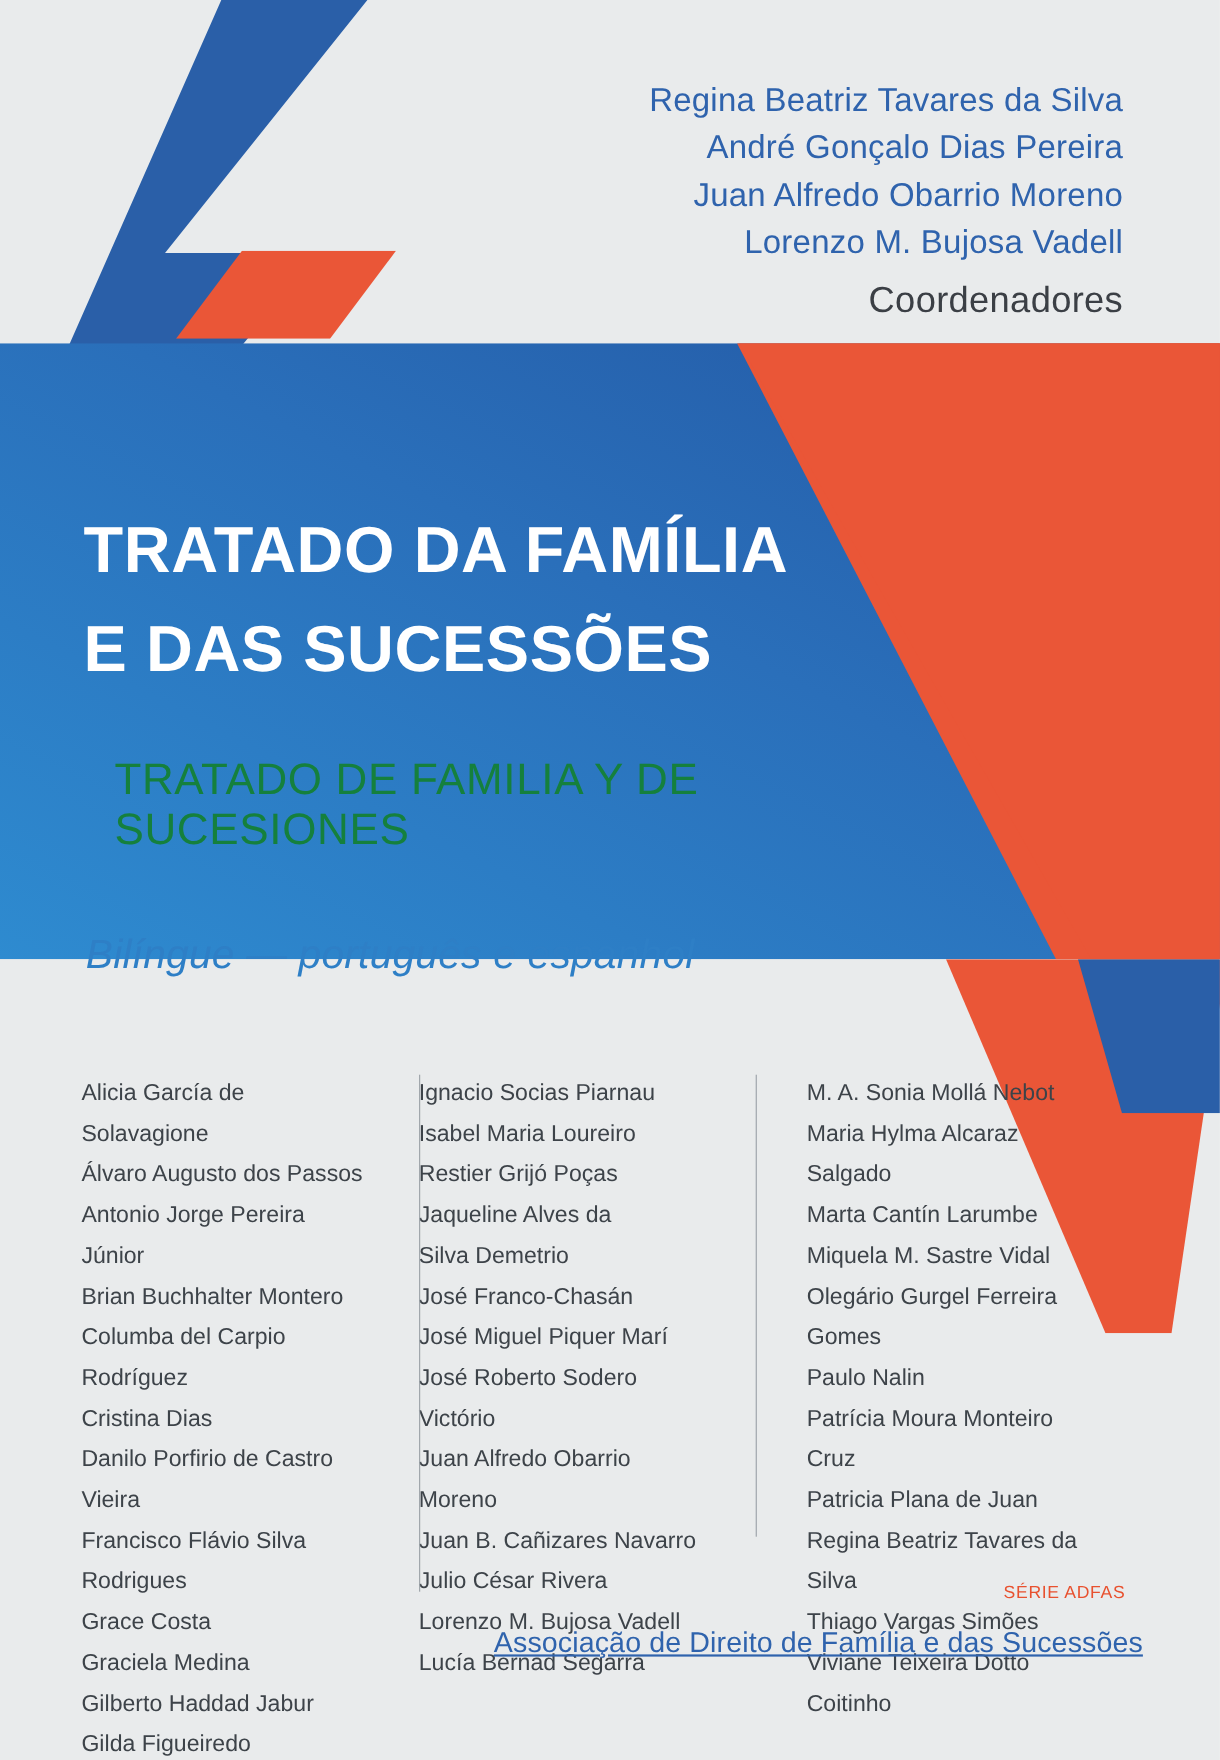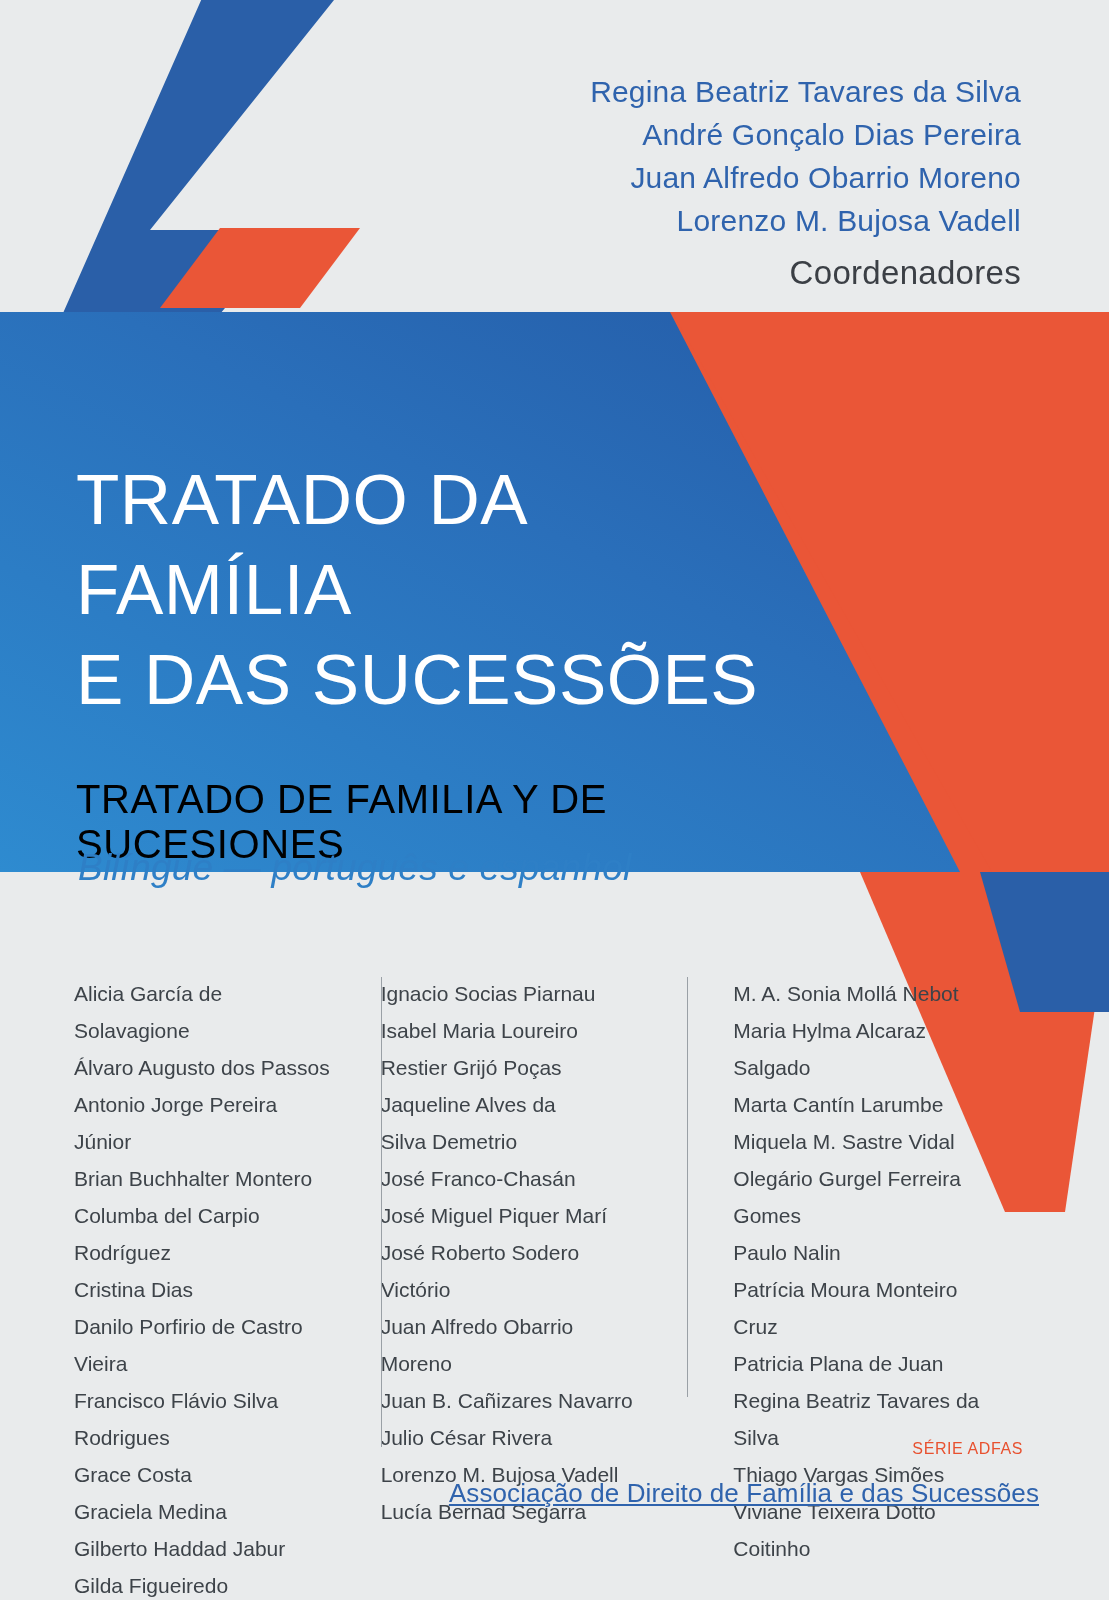--- a/index.html
+++ b/index.html
@@ -78,30 +78,31 @@
   }
 
   .title-wrap {
     position: absolute;
     left: 76px;
     top: 455px;
     width: 720px;
   }
   .title-main {
     color: #ffffff;
-    font-weight: normal;
-    font-size: 71px;
+    font-weight: bold;
+    font-size: 59px;
     line-height: 90px;
     letter-spacing: 0.5px;
   }
   .title-sub {
     margin-top: 52px;
-    color: #000000;
+    color: #15803d;
     font-size: 40px;
     letter-spacing: 0.6px;
+    margin-left: 28px;
   }
 
   .bilingual {
     position: absolute;
     left: 78px;
     top: 847px;
     font-size: 37px;
     font-style: italic;
     color: #2e7fc6;
     letter-spacing: 0.2px;

